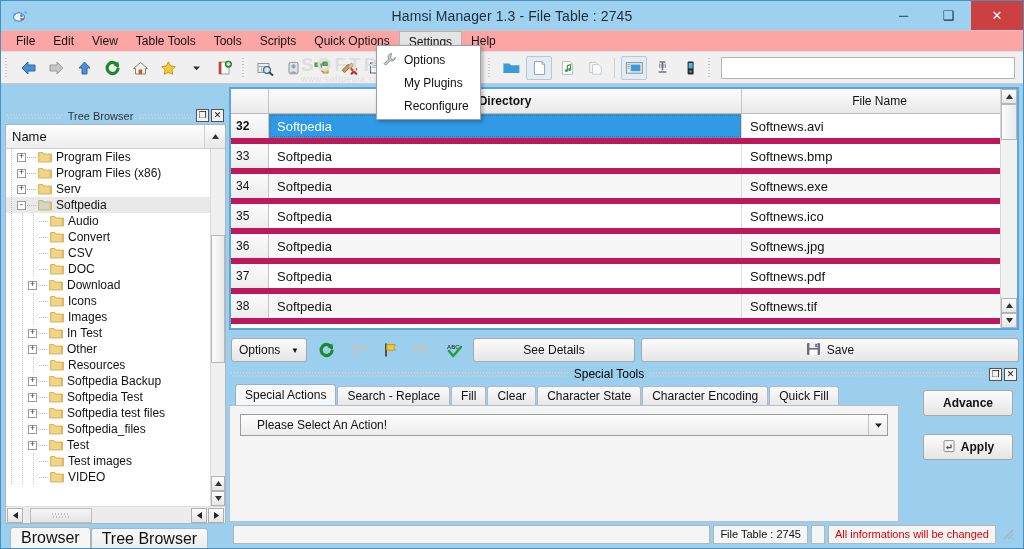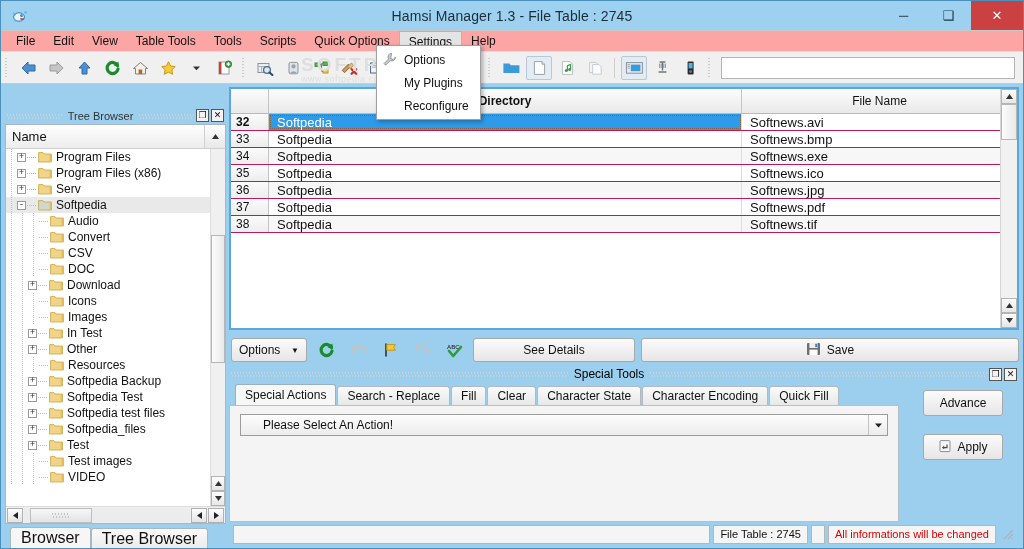--- a/index.html
+++ b/index.html
@@ -226,21 +226,21 @@
   .th {
     background:linear-gradient(to bottom,#fcfcfc,#e9e9e9);
     border-right:1px solid #c4c4c4;
     display:flex; align-items:center; justify-content:center;
     font-size:12px; color:#111;
   }
   .th.idx { width:38px; flex:0 0 38px; }
   .th.dir { flex:1; font-weight:bold; }
   .th.name { width:275px; flex:0 0 275px; border-right:none; }
   .tbl-body { flex:1; overflow:hidden; }
-  .trw { height:17px; display:flex; border-bottom:1px solid #be185d;text-align:right; }
+  .trw { height:30px; display:flex; border-bottom:6px solid #be185d;text-align:right; }
   .td-idx {
     width:38px; flex:0 0 38px;
     background:linear-gradient(to bottom,#fbfbfb,#ededed);
     border-right:1px solid #c4c4c4;
     display:flex; align-items:center; padding-left:5px;
     font-size:12px; color:#111;
   }
   .trw.sel .td-idx { font-weight:bold; }
   .td-dir {
     flex:1; display:flex; align-items:center; padding-left:8px;
@@ -283,29 +283,29 @@
     background:linear-gradient(to bottom,#fafafa,#e8e8e8); margin-right:1px;
   }
   .tab.active { background:#f7f7f7; height:21px; border-color:#9fb0bd; }
   .tabpanel {
     flex:1; border:1px solid #b6c0c8; background:#f4f4f4;
     padding:8px 10px; min-height:0;
   }
   .combo {
     height:22px; background:linear-gradient(to bottom,#fdfdfd,#ececec);
     border:1px solid #9c9c9c; display:flex; align-items:center;
-    padding-left:22px; font-size:12px; color:#111; position:relative;
+    padding-left:16px; font-size:12px; color:#111; position:relative;
   }
   .combo .arrow {
     position:absolute; right:0; top:0; bottom:0; width:19px;
     display:flex; align-items:center; justify-content:center;
     border-left:1px solid #c2c2c2; font-size:8px; color:#222;
   }
   .tabs-right { width:96px; flex:0 0 96px; display:flex; flex-direction:column; gap:18px; padding-top:6px; }
-  .btn.wide { width:80px; height:26px; }
+  .btn.wide { width:90px; height:26px;font-weight:bold; }
 
   
   .statusbar {
     flex:0 0 26px; height:26px; display:flex; align-items:center;
     padding:2px 4px 4px 4px; gap:3px;
   }
   .sfield {
     height:19px; border:1px solid #b6b6b6; background:#f5f5f5;
     display:flex; align-items:center; padding:0 6px; font-size:11px; color:#111;
   }

